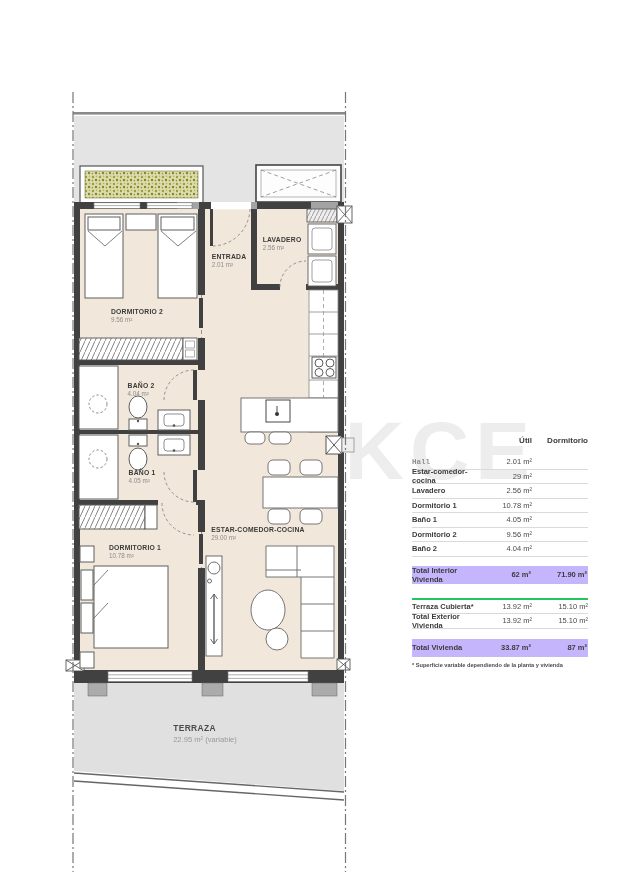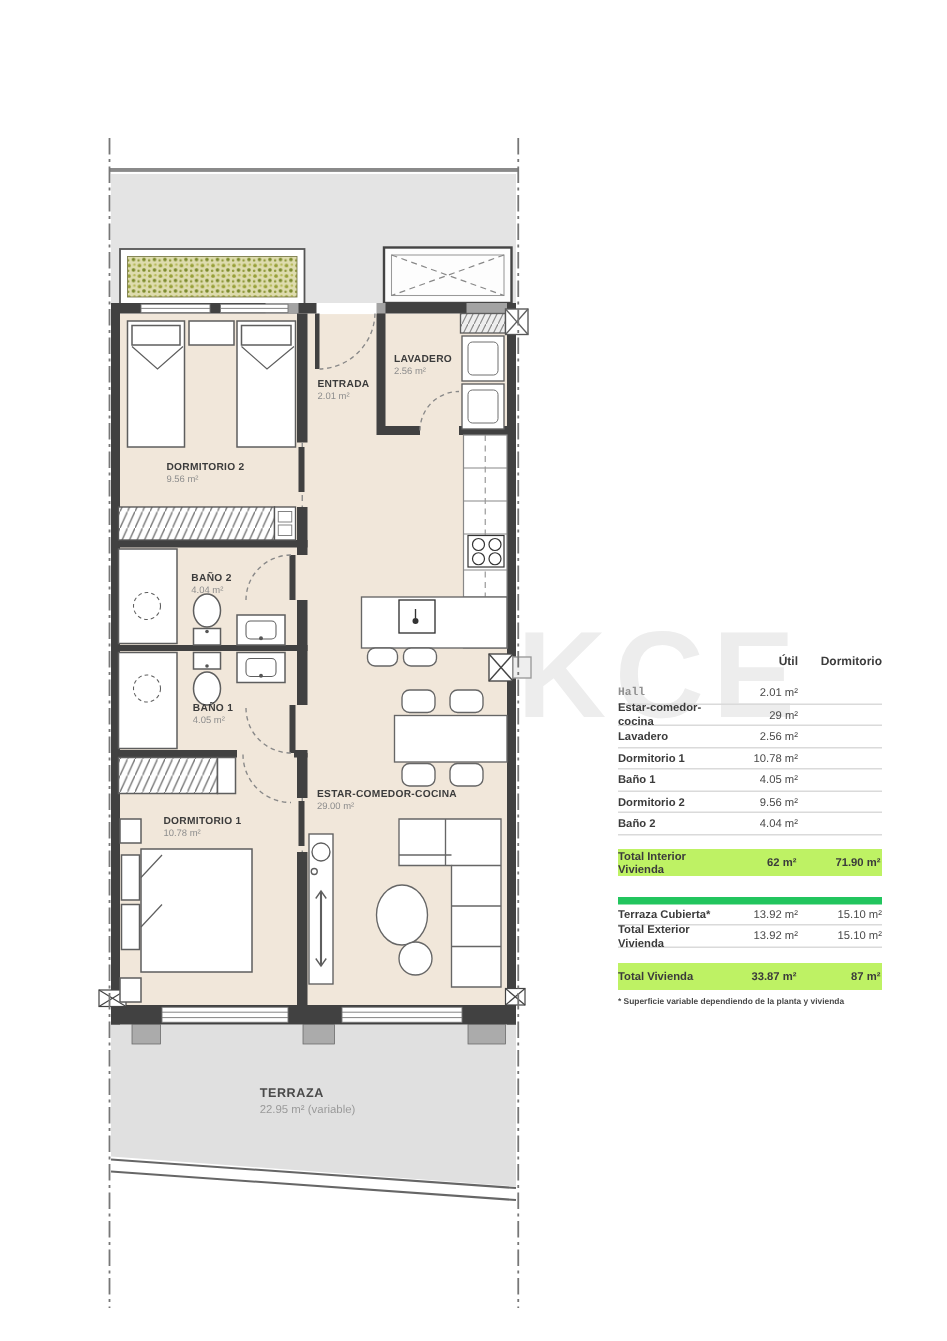--- a/index.html
+++ b/index.html
@@ -19,22 +19,22 @@
   
   .panel{position:absolute;left:412px;top:436px;width:176px;z-index:2;color:#3b3b3b;}
   .thead{display:flex;font-size:8px;font-weight:bold;height:12px;margin-bottom:7px;}
   .cn{flex:1;min-width:0;}
   .cu{width:50px;text-align:right;}
   .cc{width:56px;text-align:right;}
   .trow{display:flex;align-items:center;height:13.5px;border-bottom:1px solid #dadada;font-size:7.5px;}
   .trow .cn{font-weight:bold;}
   .trow .cu,.trow .cc{color:#4a4a4a;}
   .trow.hall .cn{color:#8f8f8f;font-family:Liberation Mono, monospace;}
-  .trow.topline{border-top:5px solid #22c55e;}
-  .band{display:flex;align-items:center;height:18px;background:#bef264;font-size:7.5px;font-weight:bold;}
+  .trow.topline{border-top:2px solid #22c55e;}
+  .band{display:flex;align-items:center;height:18px;background:#c4b5fd;font-size:7.5px;font-weight:bold;}
   .band .cc{padding-right:1px;}
   .m1{margin-top:9px;}
   .m2{margin-top:14px;}
   .m3{margin-top:10px;}
   .footnote{margin-top:5px;font-size:5.6px;font-weight:bold;color:#4a4a4a;}
 </style>
 </head>
 <body>
 
 <div class="page">

